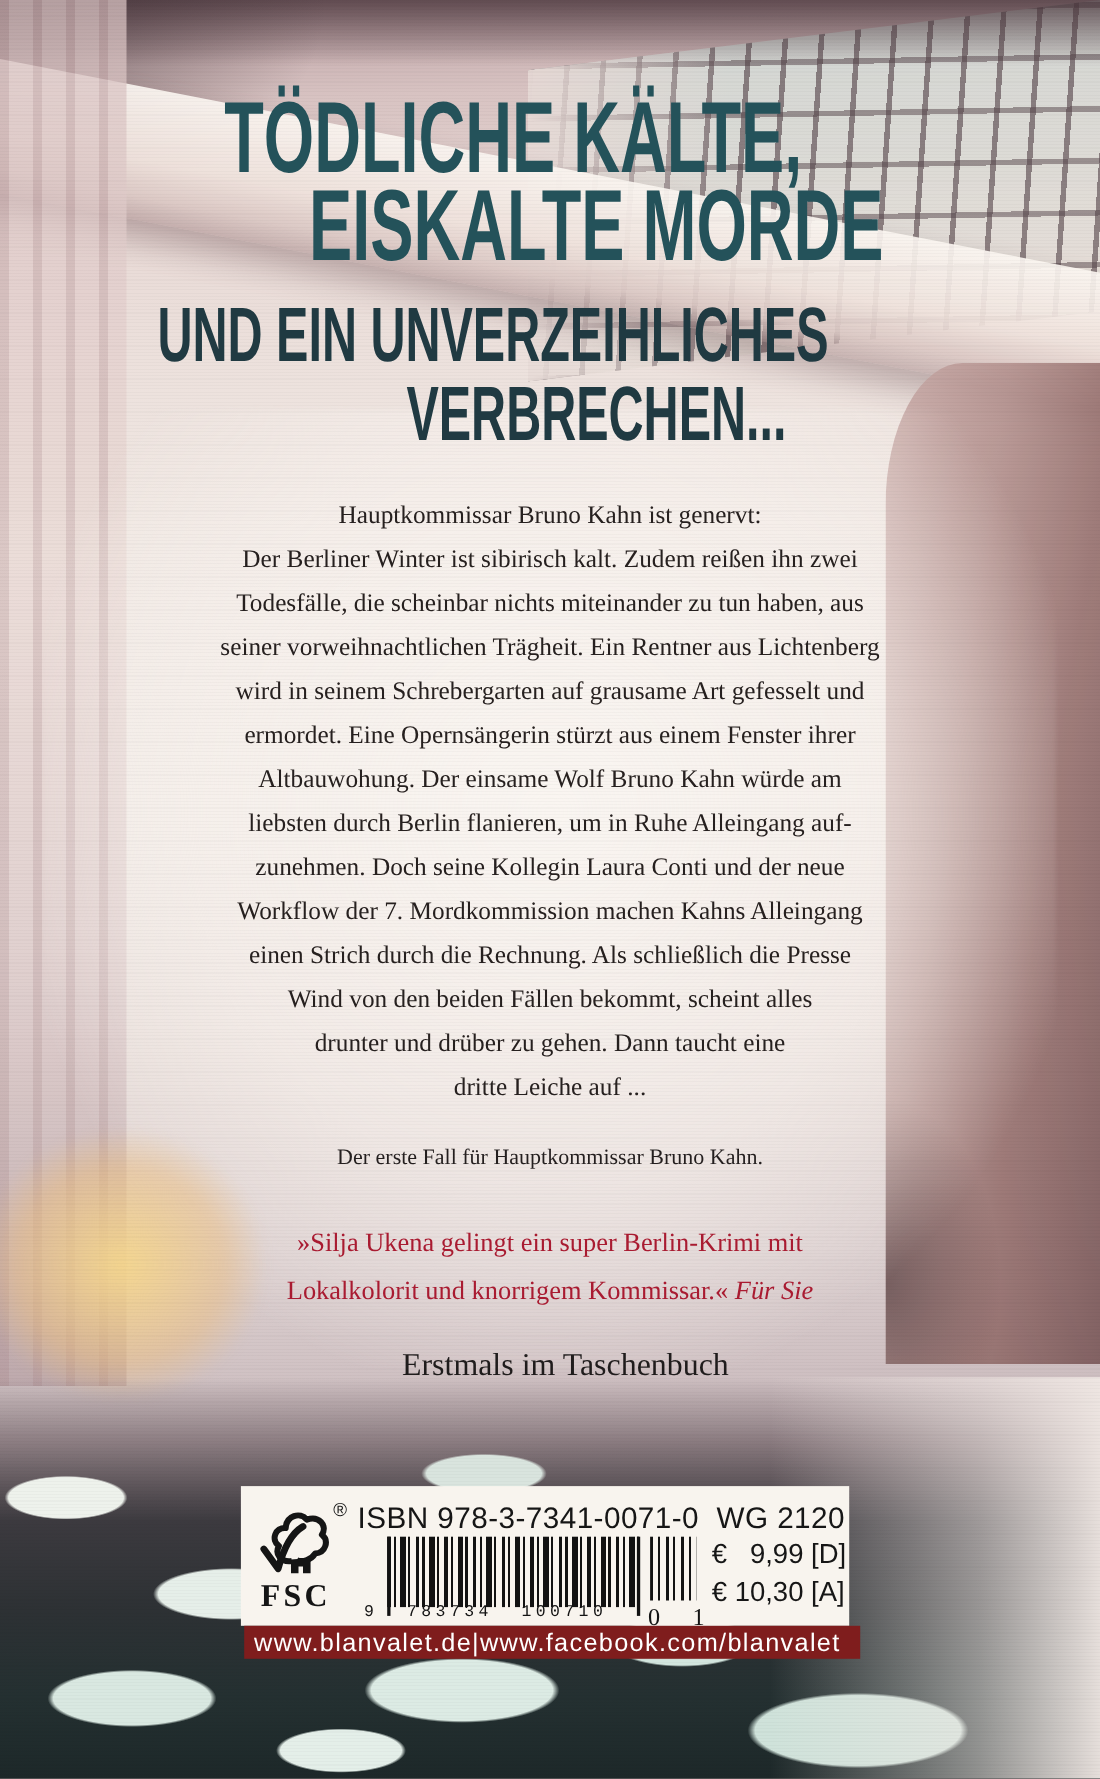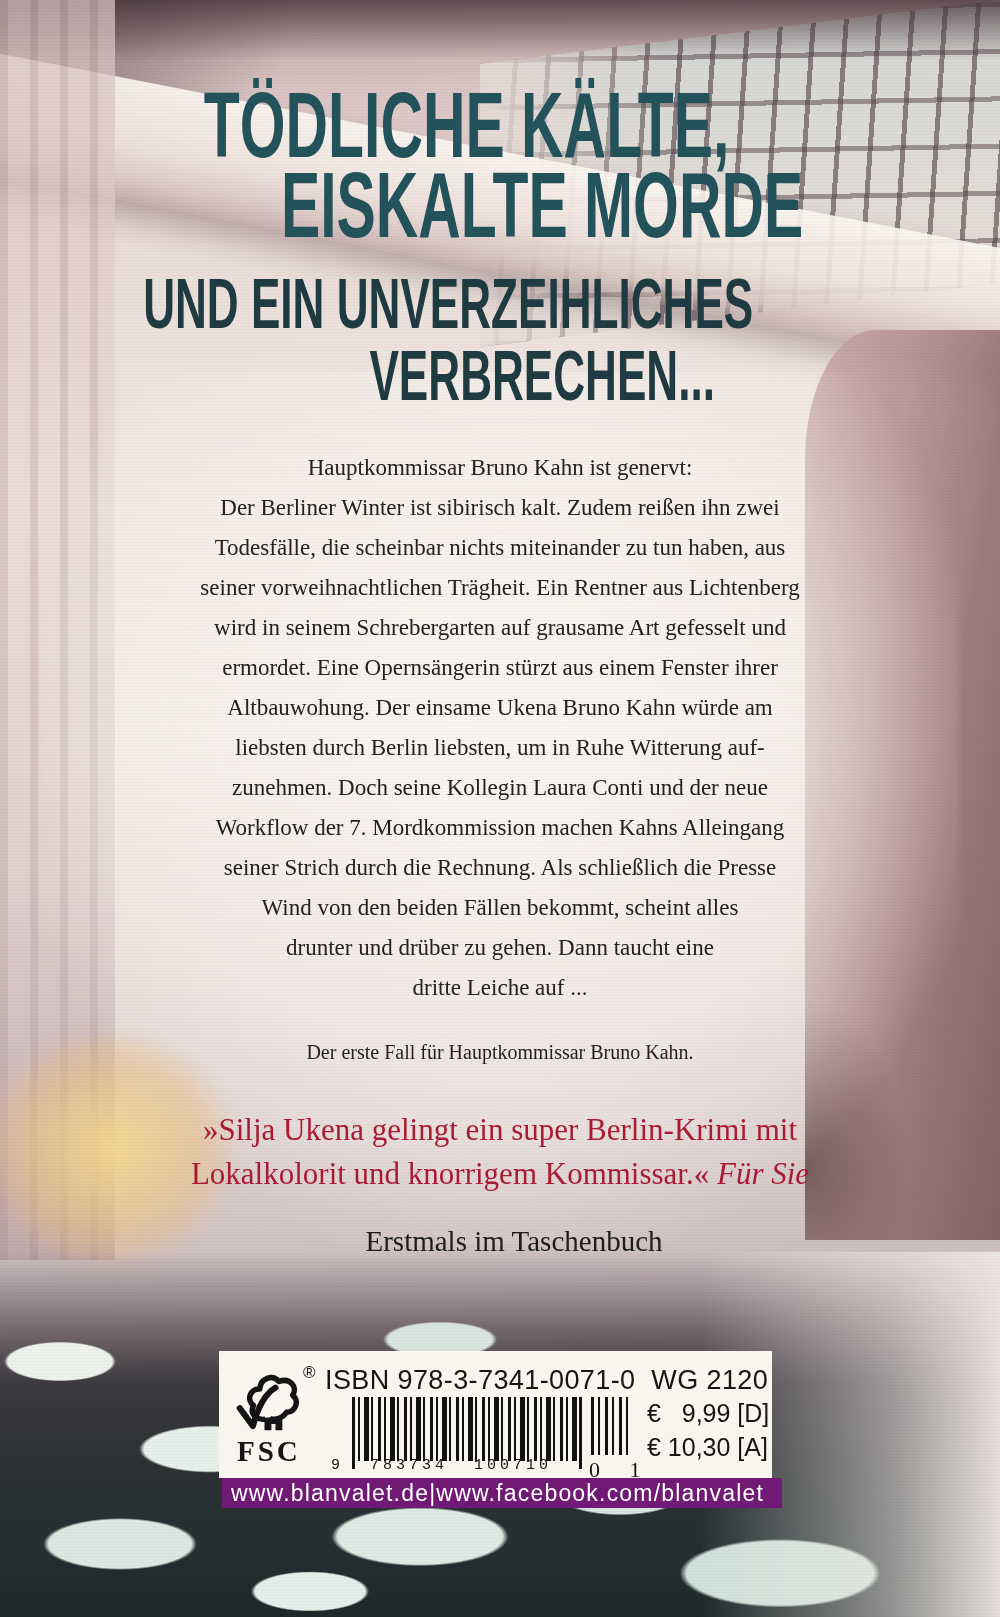--- a/index.html
+++ b/index.html
@@ -103,21 +103,21 @@
     top:268px;font-family:"Liberation Sans",sans-serif;font-weight:bold;
     font-size:70px;line-height:72px;color:#203a42;
   }
   .headline-secondary .l1>span{transform:scaleX(.63);left:-52px;}
   .headline-secondary .l2>span{transform:scaleX(.63);left:42px;}
 
   .blurb{
     top:448px;font-size:23px;line-height:40px;color:#26201f;
   }
   .tagline{top:1041px;font-size:20px;color:#241f1f;}
-  .quote{top:1108px;font-size:31px;line-height:44px;color:#a91b31;font-family:Liberation Serif, serif;}
+  .quote{top:1108px;font-size:24px;line-height:44px;color:#a91b31;font-family:Liberation Serif, serif;}
   .quote .src{font-style:italic;}
   .edition{top:1225px;font-size:29px;color:#1f1c1c;padding-left:28px;}
 
   
   .purchase-box{
     position:absolute;left:219px;top:1351px;width:553px;height:127px;
     background:#f8f4ee;z-index:6;
   }
   .fsc-svg{position:absolute;left:16px;top:12px;}
   .regmark{
@@ -167,21 +167,21 @@
     position:absolute;left:428px;
     font-family:"Liberation Sans",sans-serif;font-size:25px;color:#161616;
     white-space:pre;
   }
   .price-de{top:48px;}
   .price-at{top:82px;}
 
   
   .footer-bar{
     position:absolute;left:222px;top:1478px;width:560px;height:30px;
-    background:#701a75;z-index:6;display:flex;align-items:center;
+    background:#7f1d1d;z-index:6;display:flex;align-items:center;
     padding-left:9px;
   }
   .footer-bar span{
     font-family:"Liberation Sans",sans-serif;font-size:23px;color:#ffffff;
     letter-spacing:1.2px;white-space:nowrap;
   }
 </style>
 </head>
 <body>
 
@@ -208,25 +208,25 @@
     <div class="hline l2"><span>VERBRECHEN...</span></div>
   </div>
 
   <div class="txt blurb">
     <div>Hauptkommissar Bruno Kahn ist genervt:</div>
     <div>Der Berliner Winter ist sibirisch kalt. Zudem reißen ihn zwei</div>
     <div>Todesfälle, die scheinbar nichts miteinander zu tun haben, aus</div>
     <div>seiner vorweihnachtlichen Trägheit. Ein Rentner aus Lichtenberg</div>
     <div>wird in seinem Schrebergarten auf grausame Art gefesselt und</div>
     <div>ermordet. Eine Opernsängerin stürzt aus einem Fenster ihrer</div>
-    <div>Altbauwohung. Der einsame Ukena Bruno Kahn würde am</div>
-    <div>liebsten durch Berlin liebsten, um in Ruhe Witterung auf-</div>
+    <div>Altbauwohung. Der einsame Wolf Bruno Kahn würde am</div>
+    <div>liebsten durch Berlin flanieren, um in Ruhe Alleingang auf-</div>
     <div>zunehmen. Doch seine Kollegin Laura Conti und der neue</div>
     <div>Workflow der 7. Mordkommission machen Kahns Alleingang</div>
-    <div>seiner Strich durch die Rechnung. Als schließlich die Presse</div>
+    <div>einen Strich durch die Rechnung. Als schließlich die Presse</div>
     <div>Wind von den beiden Fällen bekommt, scheint alles</div>
     <div>drunter und drüber zu gehen. Dann taucht eine</div>
     <div>dritte Leiche auf ...</div>
   </div>
 
   <div class="txt tagline">Der erste Fall für Hauptkommissar Bruno Kahn.</div>
 
   <div class="txt quote">
     <div>»Silja Ukena gelingt ein super Berlin-Krimi mit</div>
     <div><span>Lokalkolorit und knorrigem Kommissar.« </span><span class="src">Für Sie</span></div>

